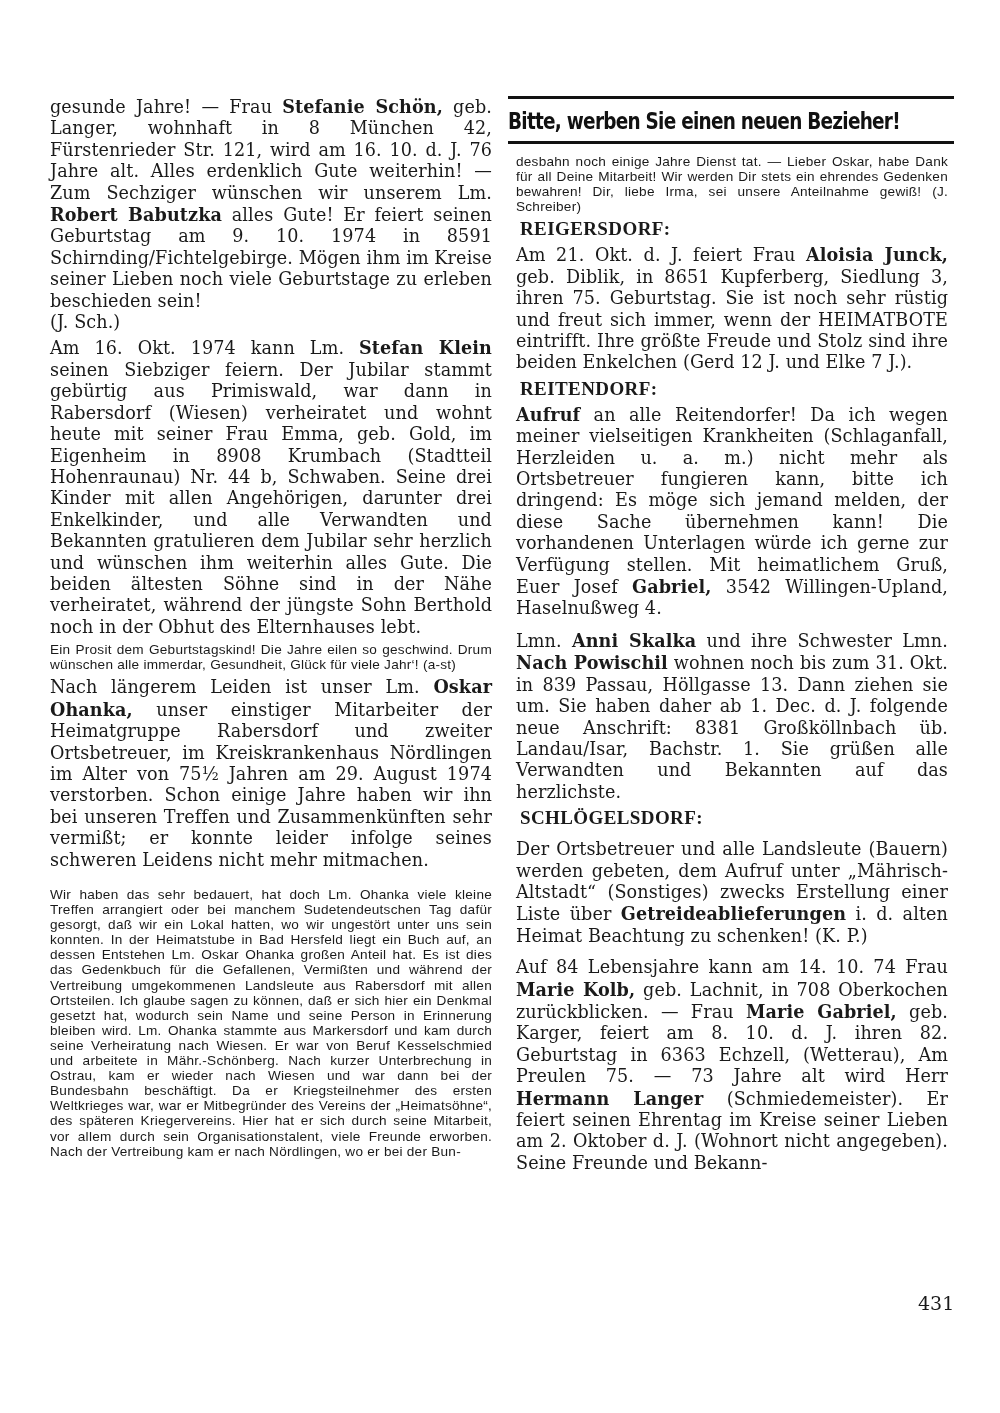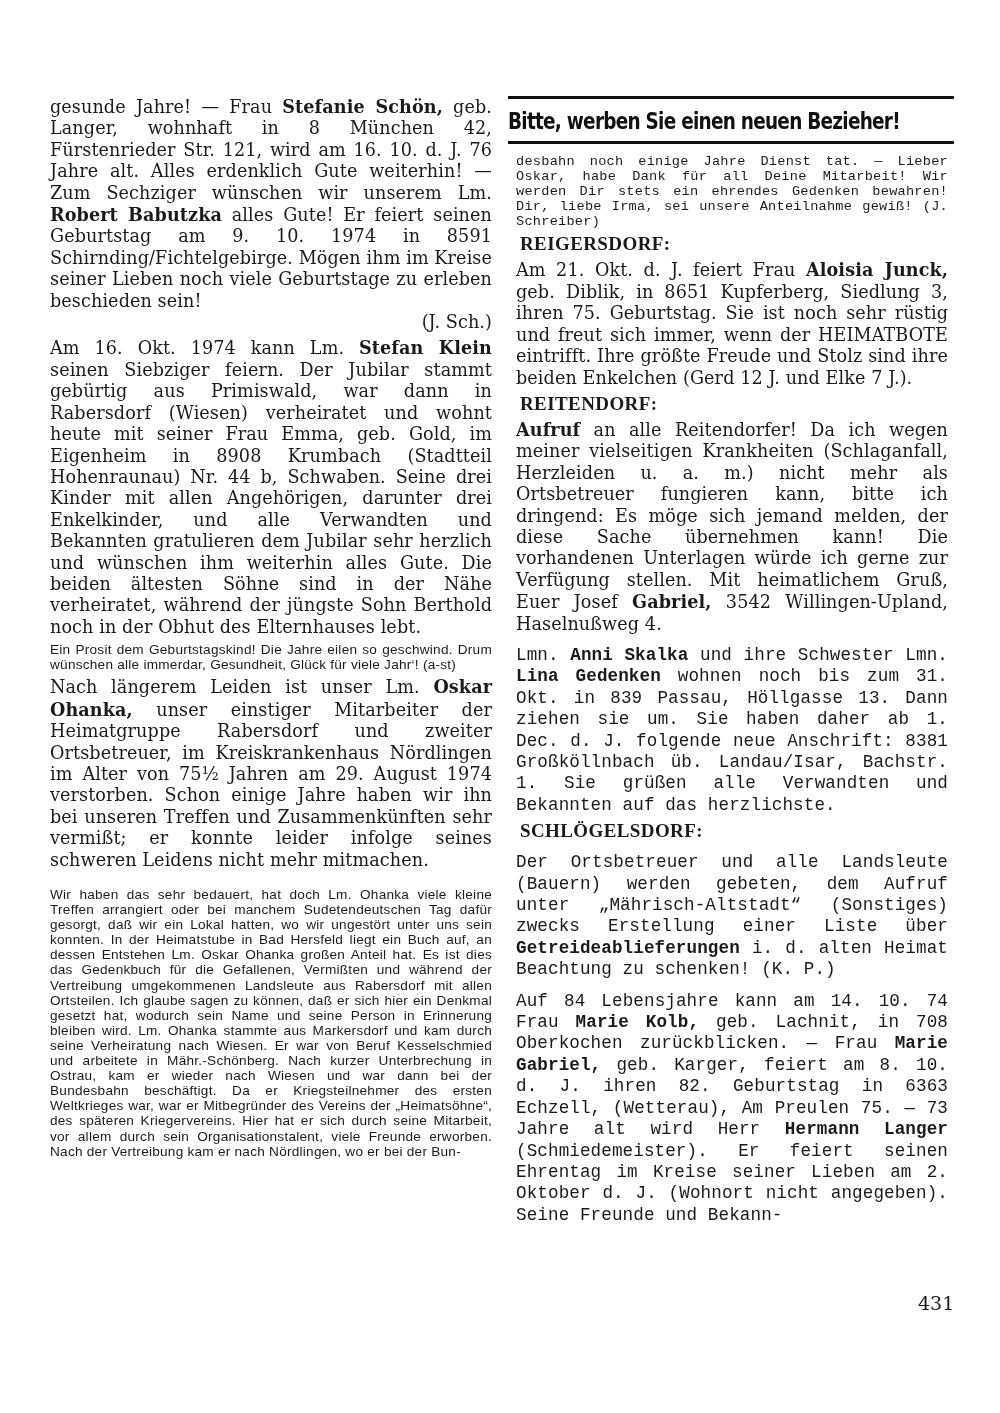--- a/index.html
+++ b/index.html
@@ -5,23 +5,23 @@
   html, body { margin: 0; padding: 0; background: #ffffff; }
   body { width: 1000px; height: 1413px; position: relative; overflow: hidden; color: #1a1a1a; }
   .page { position: absolute; left: 0; top: 0; width: 875px; height: 1413px; }
   .col { position: absolute; top: 96px; }
   .col-left { left: 50px; width: 442px; }
   .col-right { left: 516px; width: 432px; }
   .p { margin: 0; text-align: justify; text-align-last: auto; hyphens: manual; }
   .big { font-family: "DejaVu Serif", serif; font-size: 17.6px; line-height: 21.4px; letter-spacing: 0.1px; }
   .small { font-family: "Liberation Sans", sans-serif; font-size: 13.6px; line-height: 15.1px; font-stretch: condensed; letter-spacing: 0.25px; }
   .big b, .small b { font-weight: bold; }
-  .right-align { text-align: right; }
+  .right-align { }
   .gap-s { margin-top: 4px; }
-  .gap-m { margin-top: 10px; font-family: Liberation Mono, monospace; }
+  .gap-m { margin-top: 10px; }
   .gap-l { margin-top: 16px; }
   .heading { font-family: "Liberation Serif", serif; font-weight: bold; font-size: 19px; line-height: 22px; margin: 4px; letter-spacing: 0.4px; }
   .banner { position: relative; margin: 0 0 0 -8px; width: 446px; }
   .banner .line { height: 3px; background: #111; }
   .banner .line.top { margin-bottom: 7px; }
   .banner .line.bottom { margin-top: 5px; }
   .banner .text { font-family: "DejaVu Sans", sans-serif; font-weight: bold; font-size: 22.5px; line-height: 30px; letter-spacing: -0.9px; transform: scaleX(0.82); transform-origin: left center; white-space: nowrap; color: #111; }
   .pagenum { position: absolute; left: 918px; top: 1292px; font-family: "DejaVu Serif", serif; font-size: 19px; color: #1a1a1a; }
 </style>
 </head>
@@ -60,21 +60,21 @@
     <h2 class="heading gap-l">REIGERSDORF:</h2>
     <p class="p big gap-s">
       <span>Am 21. Okt. d. J. feiert Frau </span><b>Aloisia Junck,</b><span> geb. Diblik, in 8651 Kupferberg, Siedlung 3, ihren 75. Geburtstag. Sie ist noch sehr rüstig und freut sich immer, wenn der HEIMATBOTE eintrifft. Ihre größte Freude und Stolz sind ihre beiden Enkelchen (Gerd 12 J. und Elke 7 J.).</span>
     </p>
 
     <h2 class="heading gap-l">REITENDORF:</h2>
     <p class="p big gap-s">
       <b>Aufruf</b><span> an alle Reitendorfer! Da ich wegen meiner vielseitigen Krankheiten (Schlaganfall, Herzleiden u. a. m.) nicht mehr als Ortsbetreuer fungieren kann, bitte ich dringend: Es möge sich jemand melden, der diese Sache übernehmen kann! Die vorhandenen Unterlagen würde ich gerne zur Verfügung stellen. Mit heimatlichem Gruß, Euer Josef </span><b>Gabriel,</b><span> 3542 Willingen-Upland, Haselnußweg 4.</span>
     </p>
     <p class="p big gap-m">
-      <span>Lmn. </span><b>Anni Skalka</b><span> und ihre Schwester Lmn. </span><b>Lina Gedenken</b><span> wohnen noch bis zum 31. Okt. in 839 Passau, Höllgasse 13. Dann ziehen sie um. Sie haben daher ab 1. Dec. d. J. folgende neue Anschrift: 8381 Großköllnbach üb. Landau/Isar, Bachstr. 1. Sie grüßen alle Verwandten und Bekannten auf das herzlichste.</span>
+      <span>Lmn. </span><b>Anni Skalka</b><span> und ihre Schwester Lmn. </span><b>Nach Powischil</b><span> wohnen noch bis zum 31. Okt. in 839 Passau, Höllgasse 13. Dann ziehen sie um. Sie haben daher ab 1. Dec. d. J. folgende neue Anschrift: 8381 Großköllnbach üb. Landau/Isar, Bachstr. 1. Sie grüßen alle Verwandten und Bekannten auf das herzlichste.</span>
     </p>
 
     <h2 class="heading gap-l">SCHLÖGELSDORF:</h2>
     <p class="p big gap-m">
       <span>Der Ortsbetreuer und alle Landsleute (Bauern) werden gebeten, dem Aufruf unter „Mährisch-Altstadt“ (Sonstiges) zwecks Erstellung einer Liste über </span><b>Getreideablieferungen</b><span> i. d. alten Heimat Beachtung zu schenken! (K. P.)</span>
     </p>
     <p class="p big gap-m">
       <span>Auf 84 Lebensjahre kann am 14. 10. 74 Frau </span><b>Marie Kolb,</b><span> geb. Lachnit, in 708 Oberkochen zurückblicken. — Frau </span><b>Marie Gabriel,</b><span> geb. Karger, feiert am 8. 10. d. J. ihren 82. Geburtstag in 6363 Echzell, (Wetterau), Am Preulen 75. — 73 Jahre alt wird Herr </span><b>Hermann Langer</b><span> (Schmiedemeister). Er feiert seinen Ehrentag im Kreise seiner Lieben am 2. Oktober d. J. (Wohnort nicht angegeben). Seine Freunde und Bekann-</span>
     </p>
   </div>

